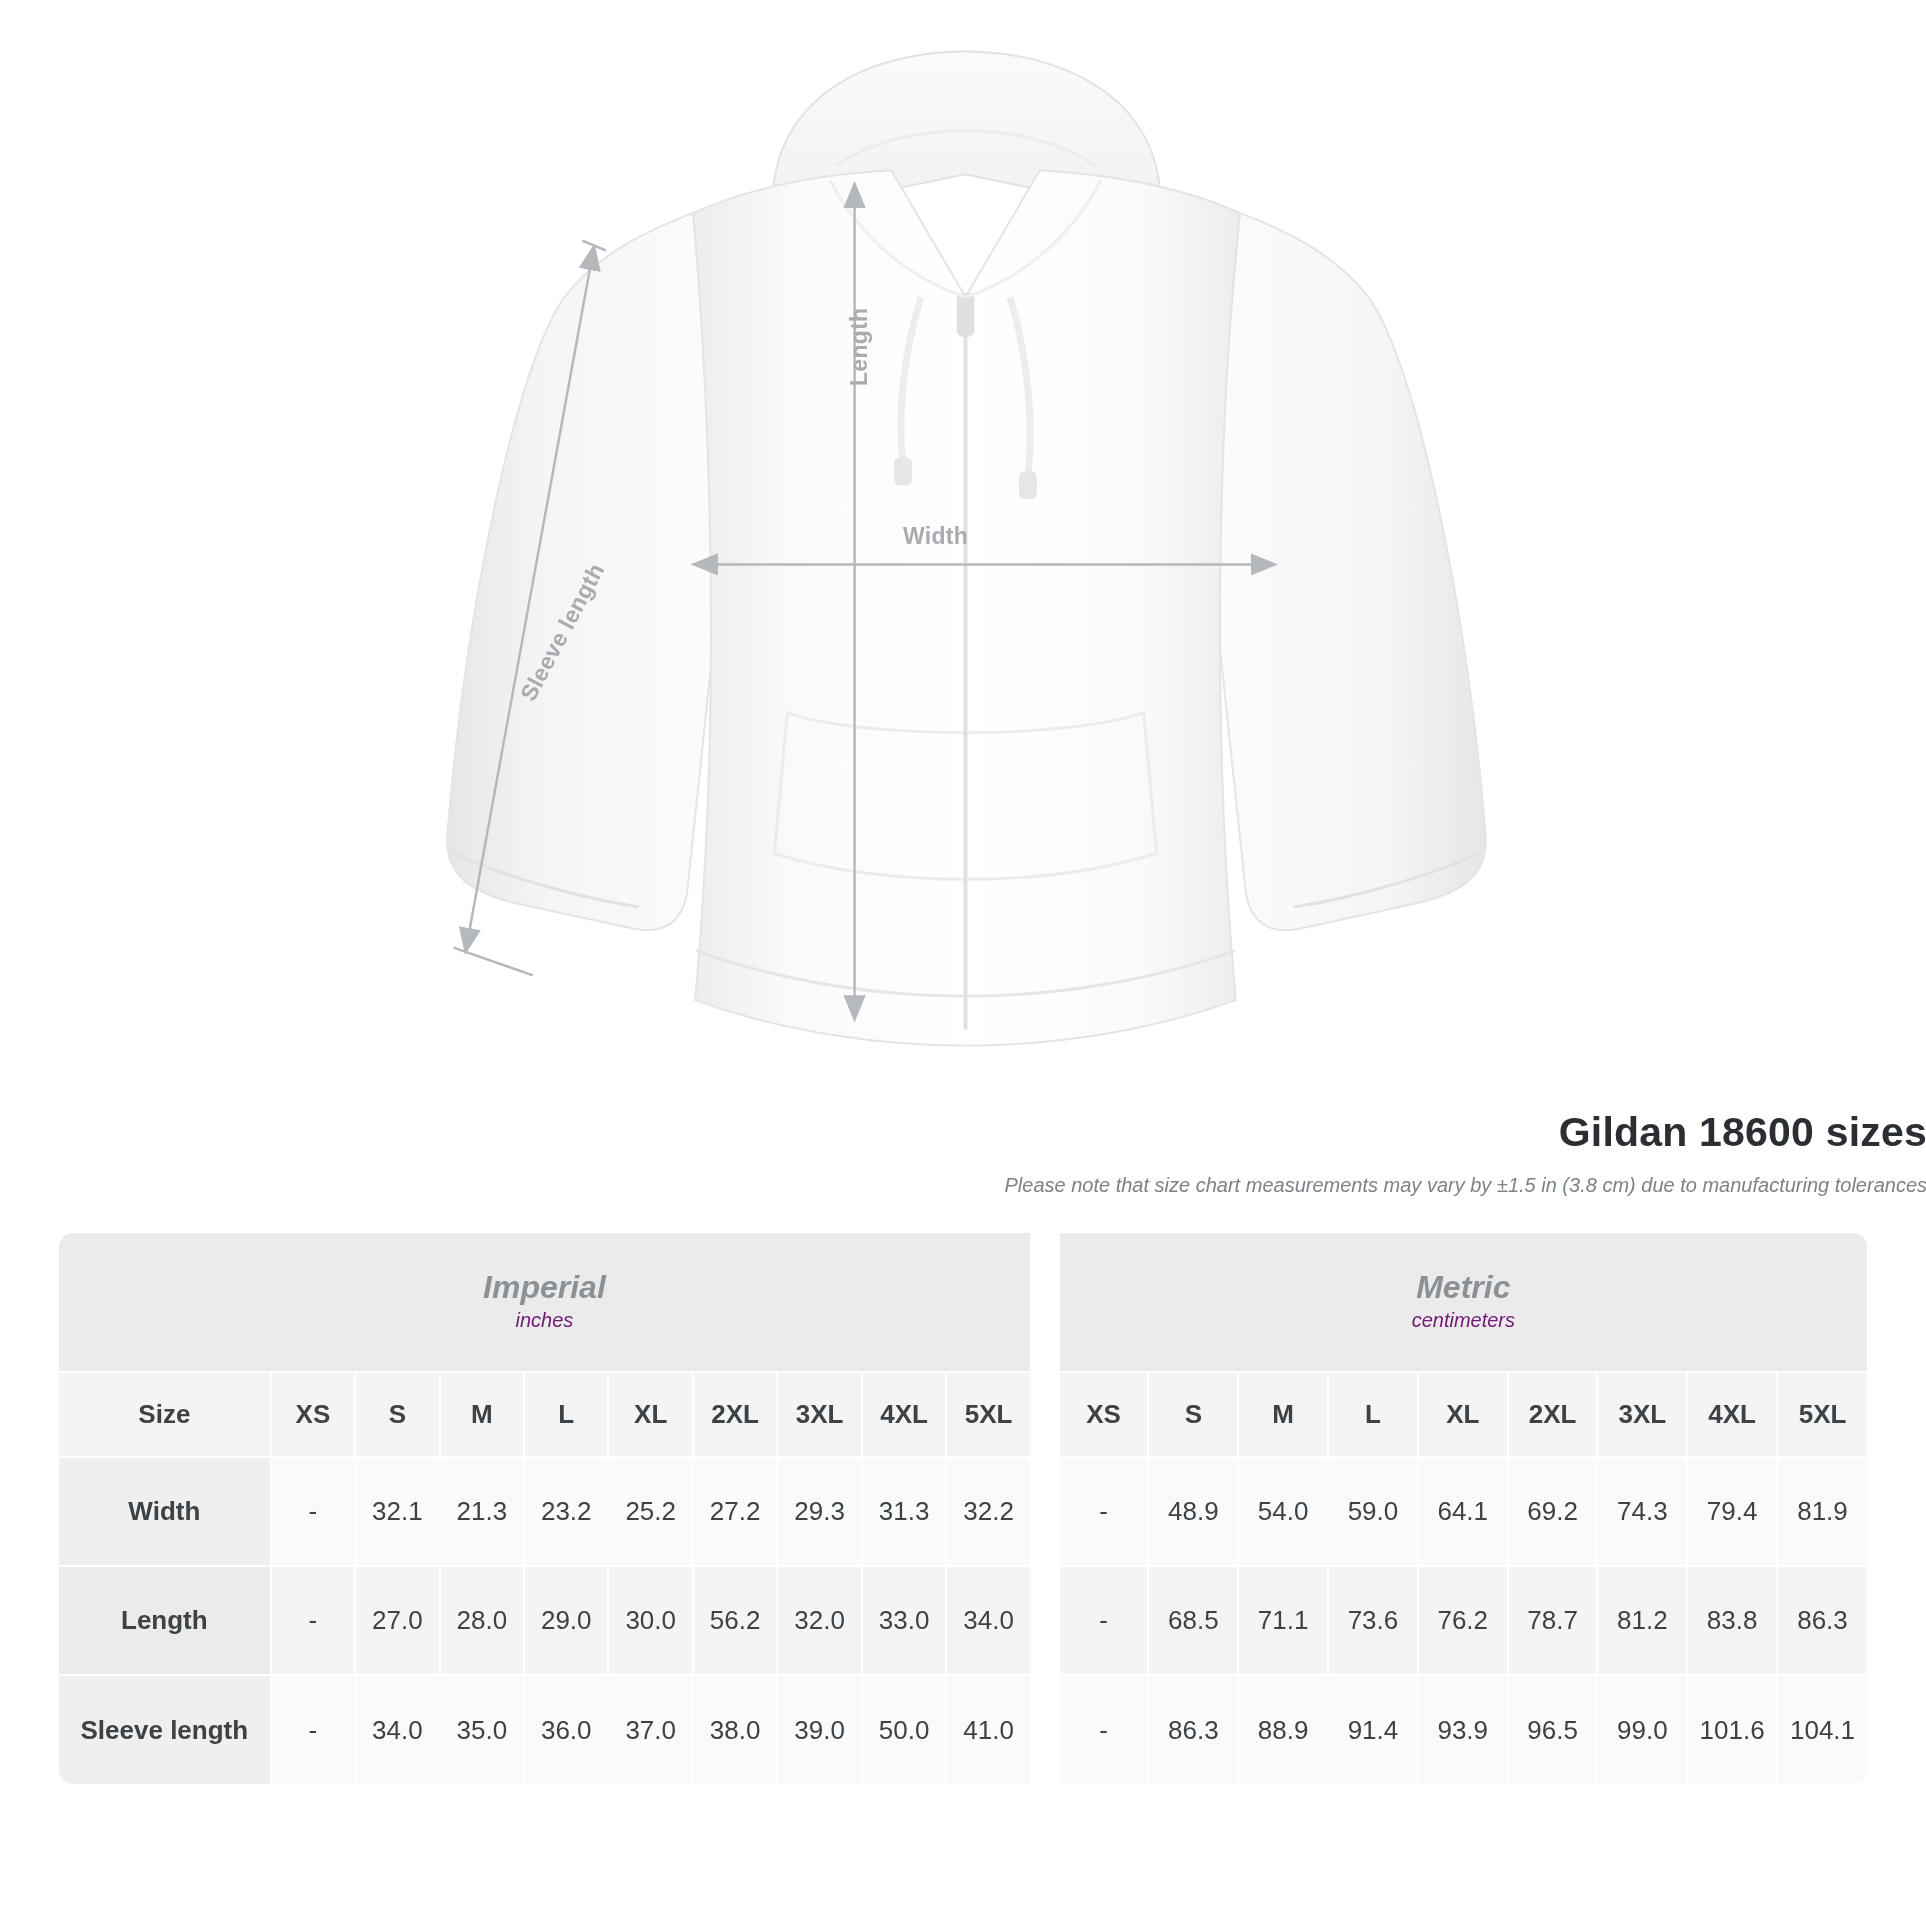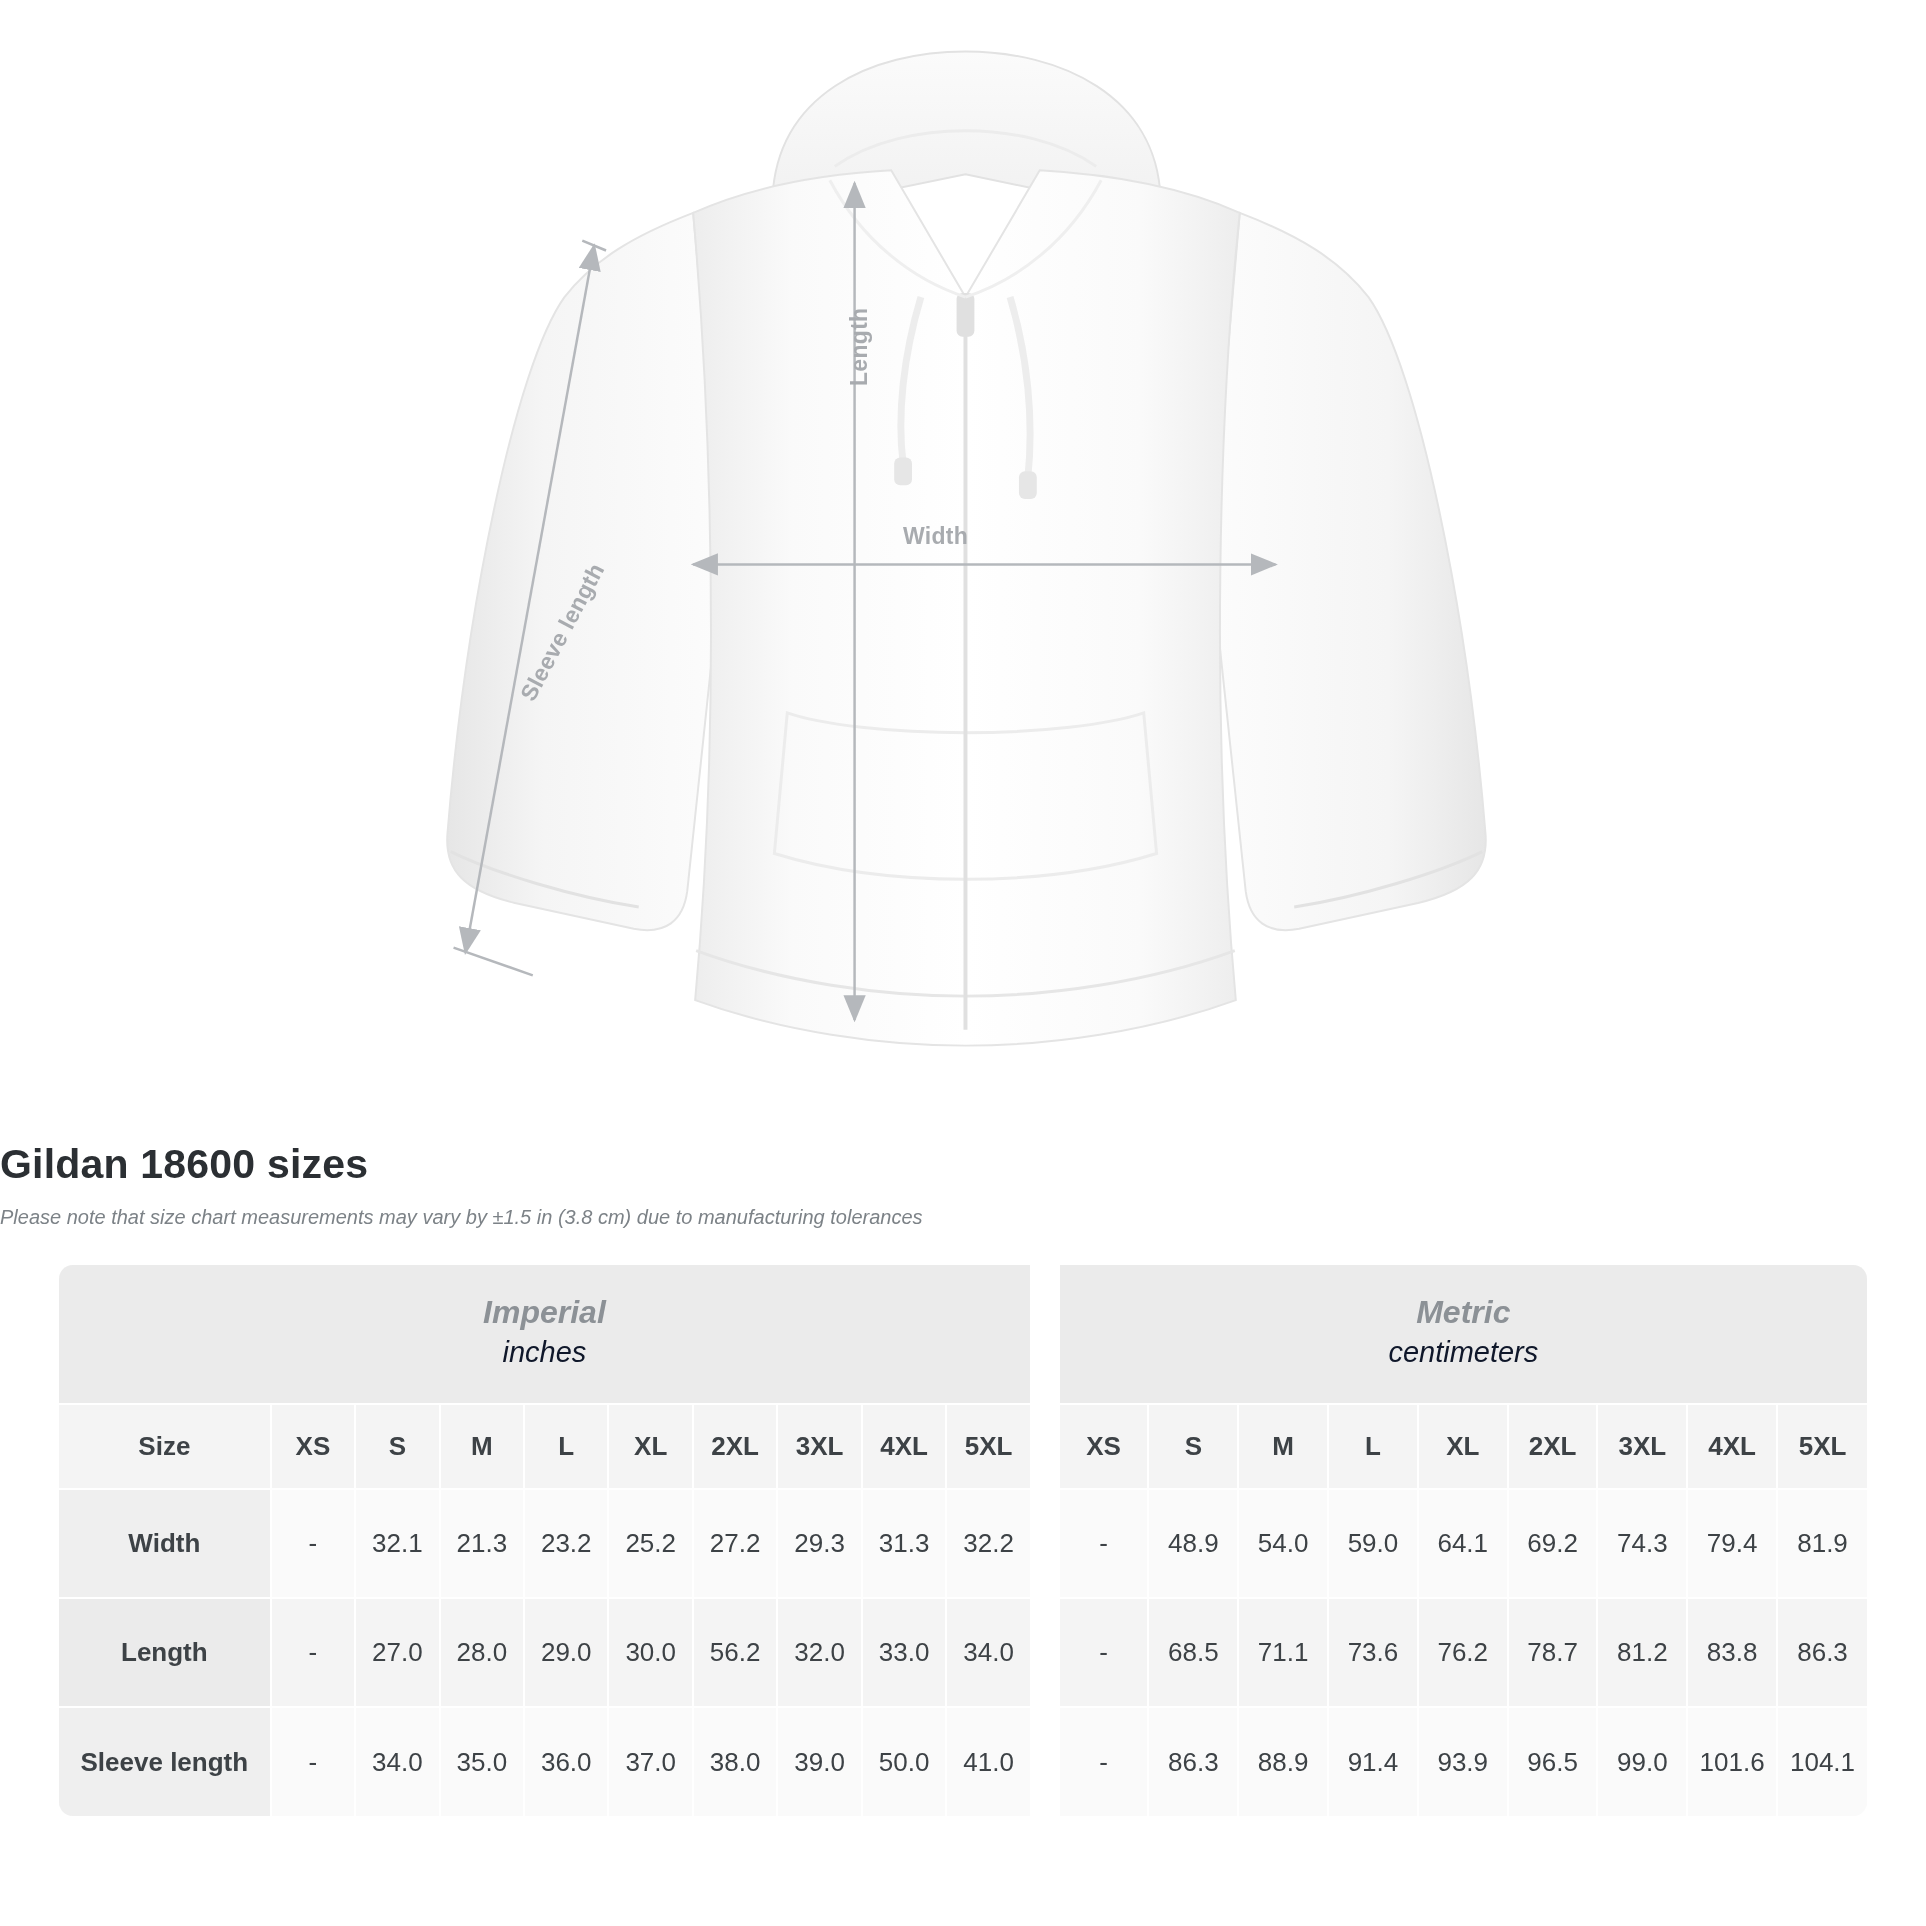--- a/index.html
+++ b/index.html
@@ -40,22 +40,21 @@
     transform-origin: left top;
   }
   #label-sleeve {
     left: 515px; top: 693px;
     transform: rotate(-62deg);
     transform-origin: left top;
   }
 
   
   #title-block {
-    text-align: left;
-    margin-top: 32px;
+    text-align: right;
   }
   #chart-title {
     font-size: 41px;
     font-weight: bold;
     color: #2b2f33;
     letter-spacing: 0.2px;
   }
   #chart-note {
     margin-top: 18px;
     font-size: 20px;
@@ -91,23 +90,23 @@
     border-bottom: 2px solid #ffffff;
   }
   .unit-name {
     font-size: 32px;
     font-style: italic;
     font-weight: bold;
     color: #8c9196;
     line-height: 1.15;
   }
   .unit-sub {
-    font-size: 29px;
+    font-size: 20px;
     font-style: italic;
-    color: #0f172a;
+    color: #701a75;
     line-height: 1.5;
   }
   tr.head-row td {
     height: 85px;
     background: #f4f4f4;
     font-weight: bold;
     color: #4a4f54;
     font-size: 27px;
   }
   tr.head-row td.rowhead { font-size: 28px; }

